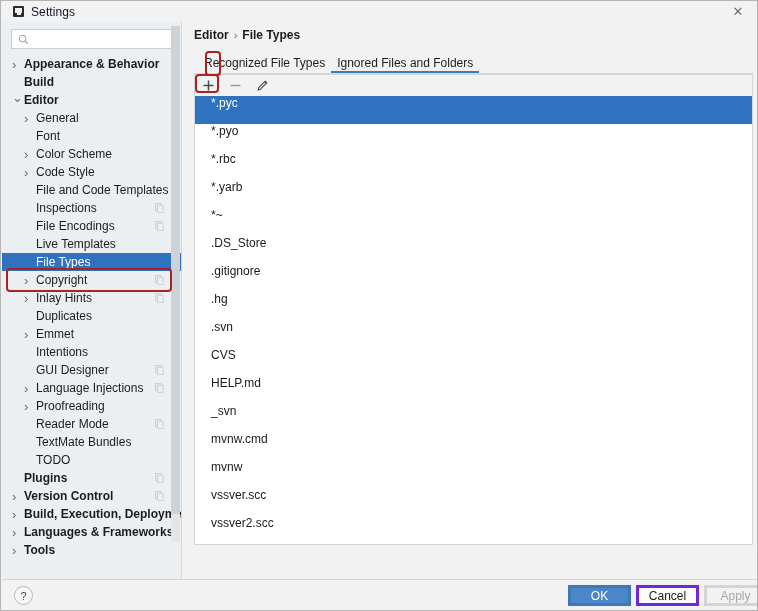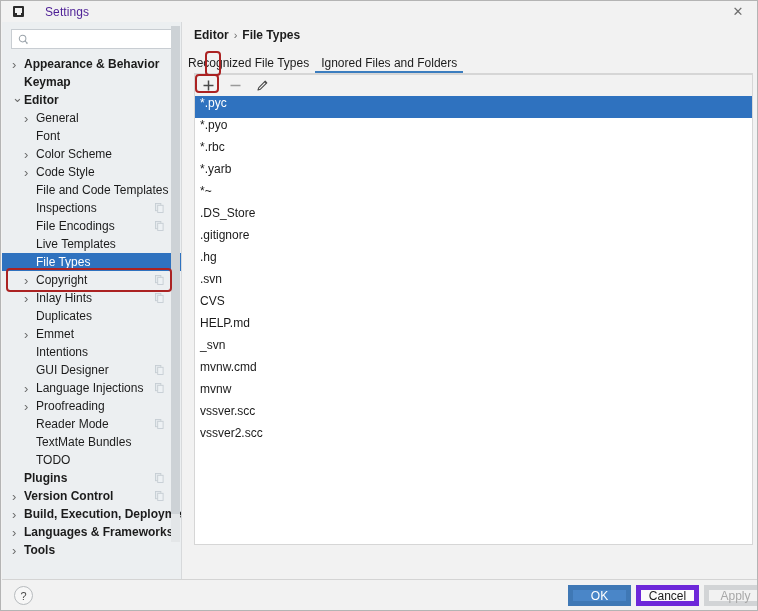--- a/index.html
+++ b/index.html
@@ -46,23 +46,22 @@
   }
   .title-icon::before {
     content: "";
     position: absolute;
     left: 3.5px; top: 6px;
     width: 4px; height: 3px;
     background: #f2f2f2;
   }
   .title-text {
     font-size: 12px;
-    color: #4c1d95;
+    color: #0f172a;
     letter-spacing: .1px;
-    margin-left: 14px;
   }
   .close-btn {
     position: absolute;
     right: 4px; top: 0px;
     width: 34px; height: 21px;
     display: flex; align-items: center; justify-content: center;
     color: #6e6e6e;
     font-size: 13px;
     line-height: 1;
   }
@@ -175,21 +174,21 @@
     font-size: 12px;
     font-weight: bold;
     color: #1c1c1c;
     display: flex; align-items: center;
     gap: 5px;
   }
   .bc-sep { font-weight: normal; color: #6b6b6b; font-size: 11px; }
 
   .tabs {
     position: absolute;
-    left: 0; top: 30px;
+    left: 16px; top: 30px;
     height: 21px;
     display: flex;
     align-items: flex-start;
   }
   .tab {
     height: 21px;
     padding: 0 6px;
     display: flex; align-items: center;
     font-size: 12px;
     color: #1c1c1c;
@@ -233,23 +232,23 @@
   }
 
   .list {
     position: absolute;
     left: 0; top: 21px;
     width: 557px; height: 448px;
     background: #ffffff;
     overflow: hidden;
   }
   .list-row {
-    height: 22px;
+    height: 28px;
     line-height: 14.2px;
-    padding-left: 5px;
+    padding-left: 16px;
     font-size: 12px;
     color: #1a1a1a;
     white-space: nowrap;
   }
   .list-row.selected {
     background: #2f72bf;
     color: #ffffff;
   }
 
   .hint {
@@ -275,21 +274,21 @@
     border-radius: 50%;
     background: #f7f7f7;
     display: flex; align-items: center; justify-content: center;
     font-size: 11px;
     color: #4a4a4a;
   }
   .btn {
     position: absolute;
     top: 5px;
     height: 21px;
-    border: 5px solid #6d28d9;
+    border: 3px solid #6d28d9;
     background: #fbfbfb;
     font-family: "Liberation Sans", sans-serif;
     font-size: 12px;
     color: #1c1c1c;
     display: flex; align-items: center; justify-content: center;
   }
   .btn-ok {
     left: 566px; width: 63px;
     background: #4a86c8;
     border-color: #3f78b5;
@@ -324,21 +323,21 @@
       <input class="search-input" type="text" placeholder="" style="">
     </div>
 
     <div class="tree" id="tree">
         <div class="tree-row lvl1">
           <span class="chev" style="font-size: 13px;">›</span>
           <span class="tree-label">Appearance &amp; Behavior</span>
         </div>
         <div class="tree-row lvl1">
           <span class="chev none"></span>
-          <span class="tree-label">Keymap</span>
+          <span class="tree-label">Build</span>
         </div>
         <div class="tree-row lvl1">
           <span class="chev" style="font-size: 13px; position: relative; top: -3px;">⌄</span>
           <span class="tree-label">Editor</span>
         </div>
         <div class="tree-row lvl2">
           <span class="chev" style="font-size: 13px;">›</span>
           <span class="tree-label">General</span>
         </div>
         <div class="tree-row lvl2">

